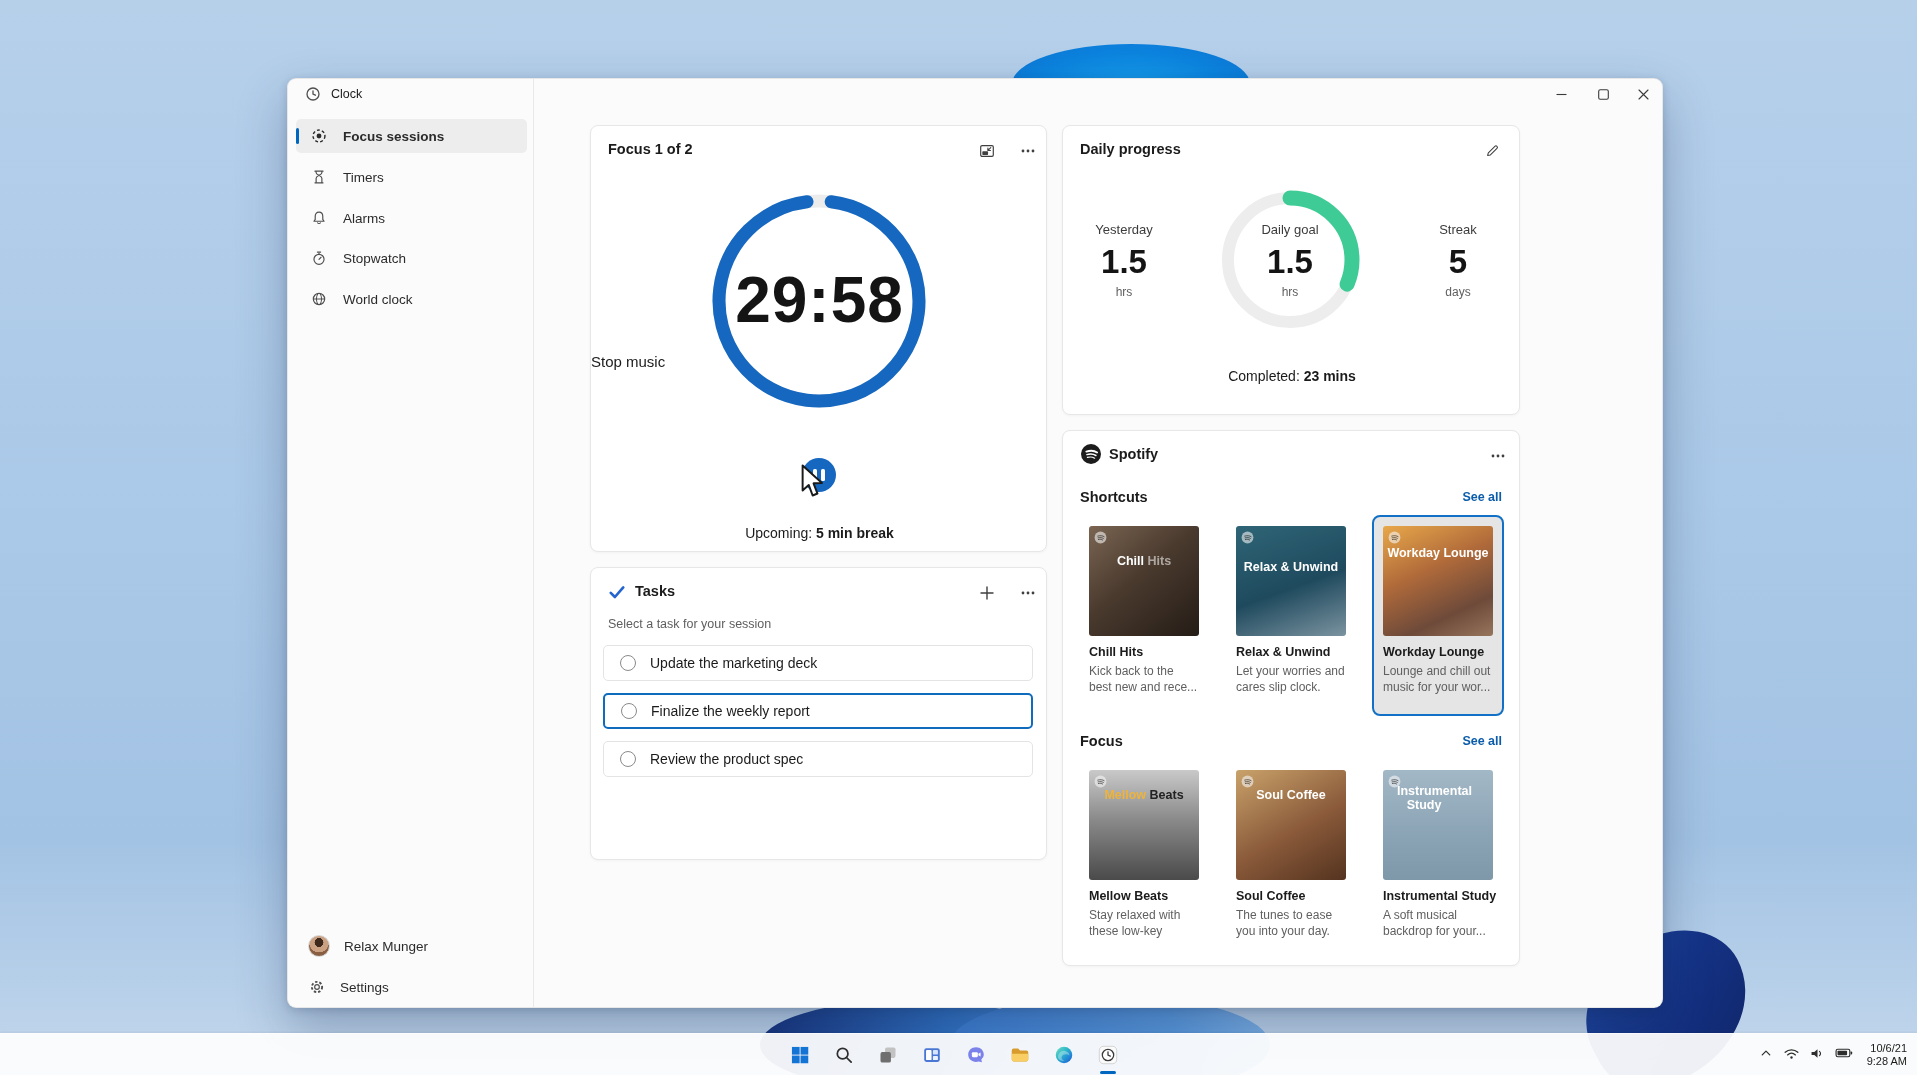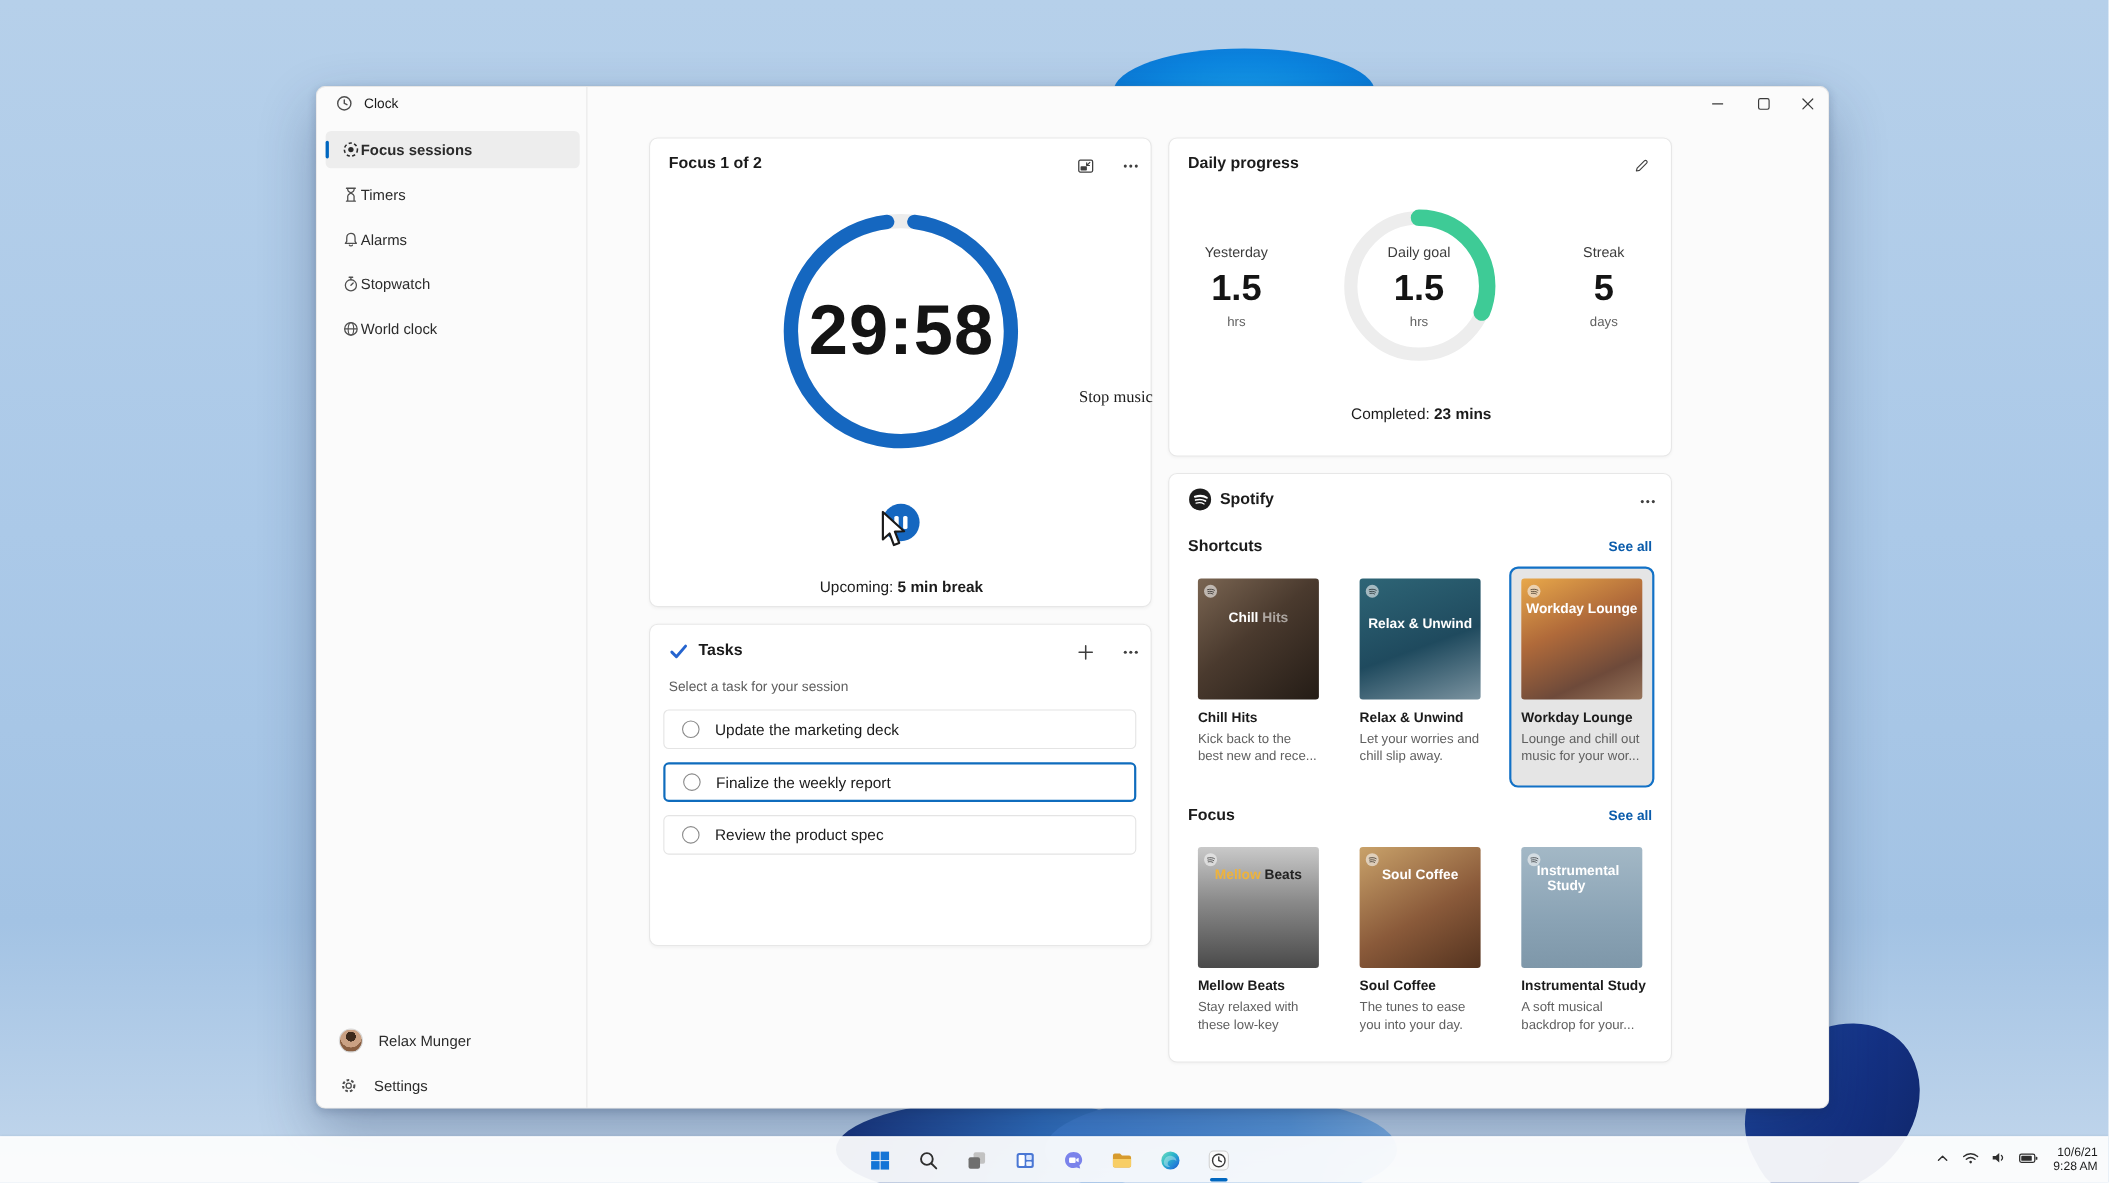--- a/index.html
+++ b/index.html
@@ -27,21 +27,21 @@
 
   .titlebar-icon { position:absolute; left:17px; top:7px; width:16px; height:16px; }
   .titlebar-title { position:absolute; left:43px; top:8px; font-size:12.5px; color:#1b1b1b; }
   .win-btn { position:absolute; top:0; width:42px; height:31px; display:flex; align-items:center; justify-content:center; }
   .win-btn svg { display:block; }
   .btn-min { left:1252px; } .btn-max { left:1294px; } .btn-close { left:1334px; }
 
   
   .sidebar { position:absolute; left:0; top:0; width:246px; height:100%; border-right:1px solid #e9e9e9; }
   .nav-item { position:absolute; left:8px; width:231px; height:34px; border-radius:5px;
-    display:flex; align-items:center; padding-left:14px; font-size:13.5px; color:#2b2b2b; cursor:default; }
+    display:flex; align-items:center; gap:15px; padding-left:14px; font-size:13.5px; color:#2b2b2b; cursor:default; }
   .nav-item.selected { background:#ededed; font-weight:bold; }
   .nav-accent { position:absolute; left:0; top:9px; width:3px; height:16px; border-radius:2px; background:#0067c0; }
   .nav-item svg, .footer-item svg { flex:0 0 auto; }
   .footer-item { position:absolute; left:8px; width:231px; height:34px; border-radius:5px;
     display:flex; align-items:center; gap:14px; padding-left:12px; font-size:13.5px; color:#2b2b2b; }
   .avatar { width:22px; height:22px; border-radius:50%;
     background:radial-gradient(circle at 50% 32%, #3d2a1c 0 26%, #caa183 27% 58%, #8a5f41 59% 78%, #6b4a33 79% 100%);
     border:1px solid #d8d8d8; }
 
   
@@ -52,21 +52,21 @@
   .card-daily  { left:774px; top:46px;  width:458px; height:290px; }
   .card-spotify{ left:774px; top:351px; width:458px; height:536px; }
 
   .card-title { position:absolute; left:17px; top:15px; font-size:14.5px; font-weight:bold; color:#1b1b1b; }
   .icon-btn { position:absolute; width:30px; height:26px; display:flex; align-items:center; justify-content:center; border-radius:4px; }
 
   
   .focus-ring { position:absolute; left:112px; top:59px; }
   .timer-value { position:absolute; left:0; top:137px; width:457px; text-align:center;
     font-size:64px; font-weight:bold; color:#141414; letter-spacing:1px; }
-  .timer-sub { position:absolute; left:0; top:227px; width:457px; text-align:right; font-size:15px; color:#1b1b1b;font-family:Liberation Serif, serif; }
+  .timer-sub { position:absolute; left:0; top:227px; width:457px; text-align:left; font-size:15px; color:#1b1b1b; }
   .pause-btn { position:absolute; left:211px; top:332px; width:34px; height:34px; border-radius:50%;
     background:#1567c0; display:flex; align-items:center; justify-content:center; gap:4px; }
   .pause-bar { width:4px; height:12px; background:#fff; border-radius:1.5px; }
   .upcoming { position:absolute; left:0; top:399px; width:457px; text-align:center; font-size:14px; color:#1b1b1b; }
   .upcoming b { font-weight:bold; }
 
   
   .tasks-subtitle { position:absolute; left:17px; top:49px; font-size:12.5px; color:#5e5e5e; }
   .task-row { position:absolute; left:12px; width:430px; height:36px; background:#fff;
     border:1px solid #e4e4e4; border-radius:5px; display:flex; align-items:center; gap:14px; padding-left:16px; font-size:14px; }
@@ -326,21 +326,21 @@
       </div>
       <div class="tile" style="left:162px; top:84px;">
         <div class="tile-art art-relax">
           <svg class="mini-sp" viewBox="0 0 22 22">
               <circle cx="11" cy="11" r="10" fill="rgba(245,245,245,.75)"></circle>
               <path d="M6.3 8.6 C10.4 7.4 14.6 7.8 17.1 9.5 M6.9 11.6 C10.2 10.7 13.6 11.1 15.9 12.5 M7.4 14.4 C10 13.7 12.7 14 14.6 15.2" fill="none" stroke="#333" stroke-width="1.4" stroke-linecap="round"></path>
             </svg>
           <div class="art-label" style="top:34px;"><span>Relax &amp; Unwind</span><span></span></div>
         </div>
         <div class="tile-title">Relax &amp; Unwind</div>
-        <div class="tile-desc">Let your worries and chill slip away.</div>
+        <div class="tile-desc">Let your worries and cares slip clock.</div>
       </div>
       <div class="tile selected" style="left:309px; top:84px;">
         <div class="tile-art art-workday">
           <svg class="mini-sp" viewBox="0 0 22 22">
               <circle cx="11" cy="11" r="10" fill="rgba(245,245,245,.75)"></circle>
               <path d="M6.3 8.6 C10.4 7.4 14.6 7.8 17.1 9.5 M6.9 11.6 C10.2 10.7 13.6 11.1 15.9 12.5 M7.4 14.4 C10 13.7 12.7 14 14.6 15.2" fill="none" stroke="#333" stroke-width="1.4" stroke-linecap="round"></path>
             </svg>
           <div class="art-label" style="top:20px;"><span>Workday Lounge</span><span></span></div>
         </div>
         <div class="tile-title">Workday Lounge</div>

